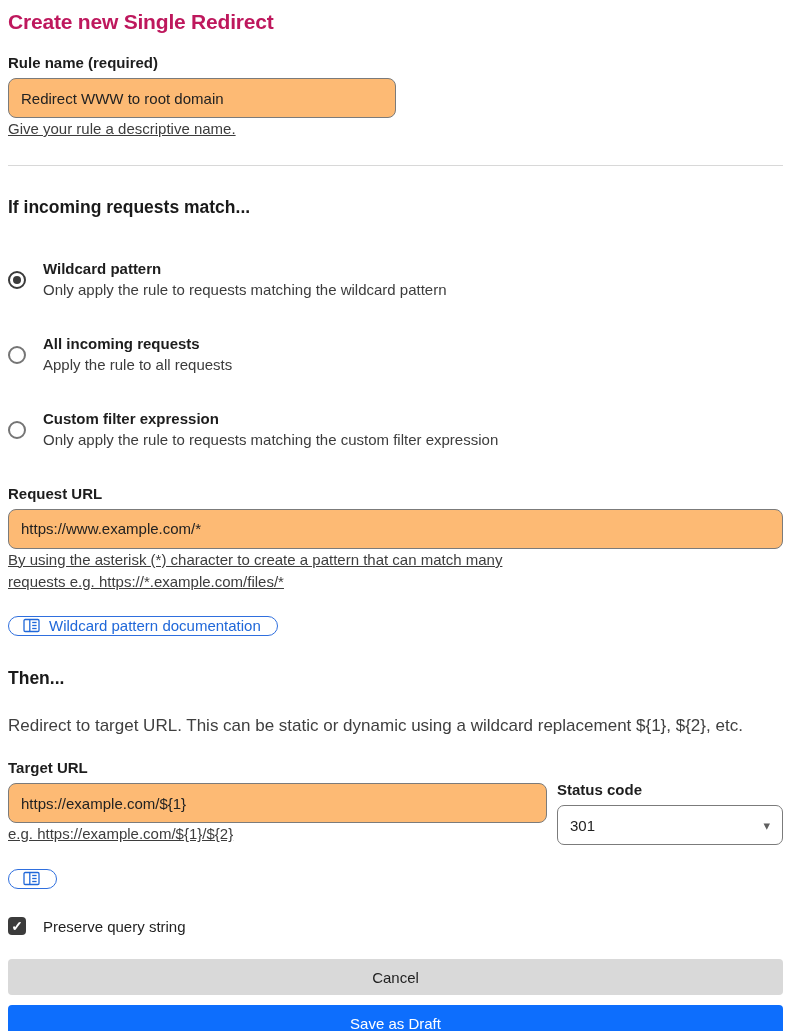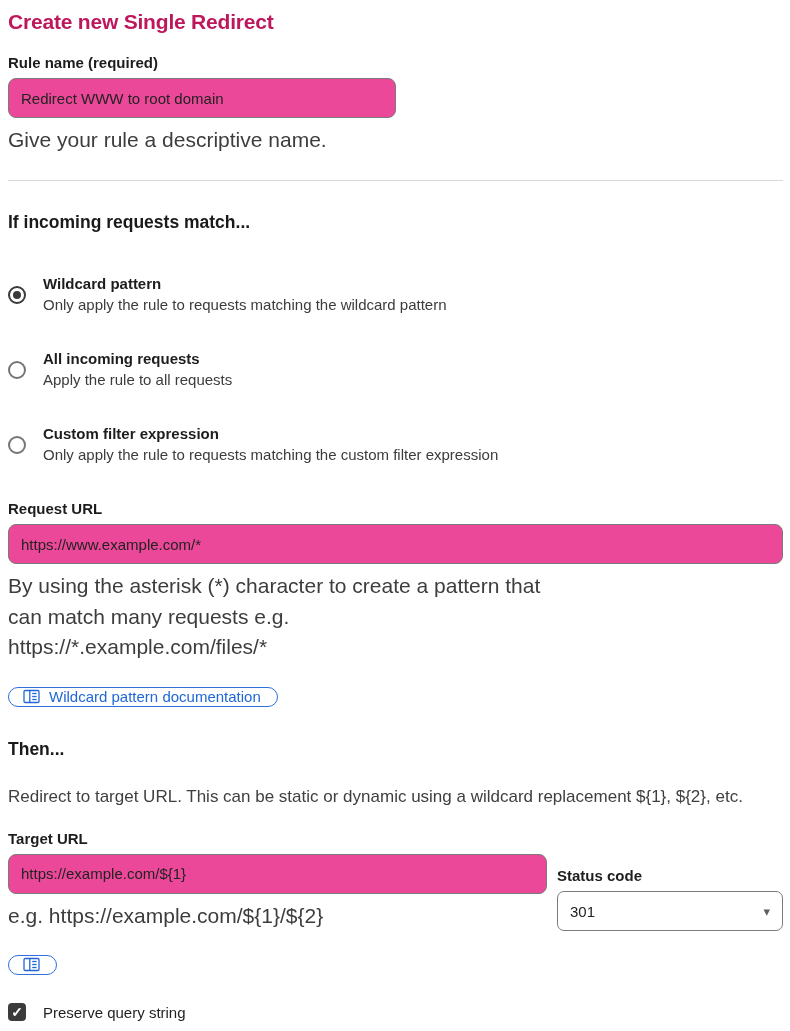--- a/index.html
+++ b/index.html
@@ -30,31 +30,31 @@
 
   .text-input {
     display: block;
     height: 40px;
     padding: 0 12px;
     font-family: "Liberation Sans", sans-serif;
     font-size: 15px;
     color: #222;
     border: 1px solid #7b7b7b;
     border-radius: 8px;
-    background: #ec4899;
+    background: #fdba74;
     outline: none;
     width: 100%;
   }
   .text-input.narrow { width: 388px; }
 
   .help-text {
-    font-size: 21px;
+    font-size: 15px;
     color: #3d3d3d;
-    margin-top: 7px;
     line-height: 1.45;
+    text-decoration: underline;
   }
 
   hr.section-divider {
     border: none;
     border-top: 1px solid #d8d8d8;
     margin: 25px 0 0 0;
   }
 
   h2.section-heading {
     font-size: 17.5px;

